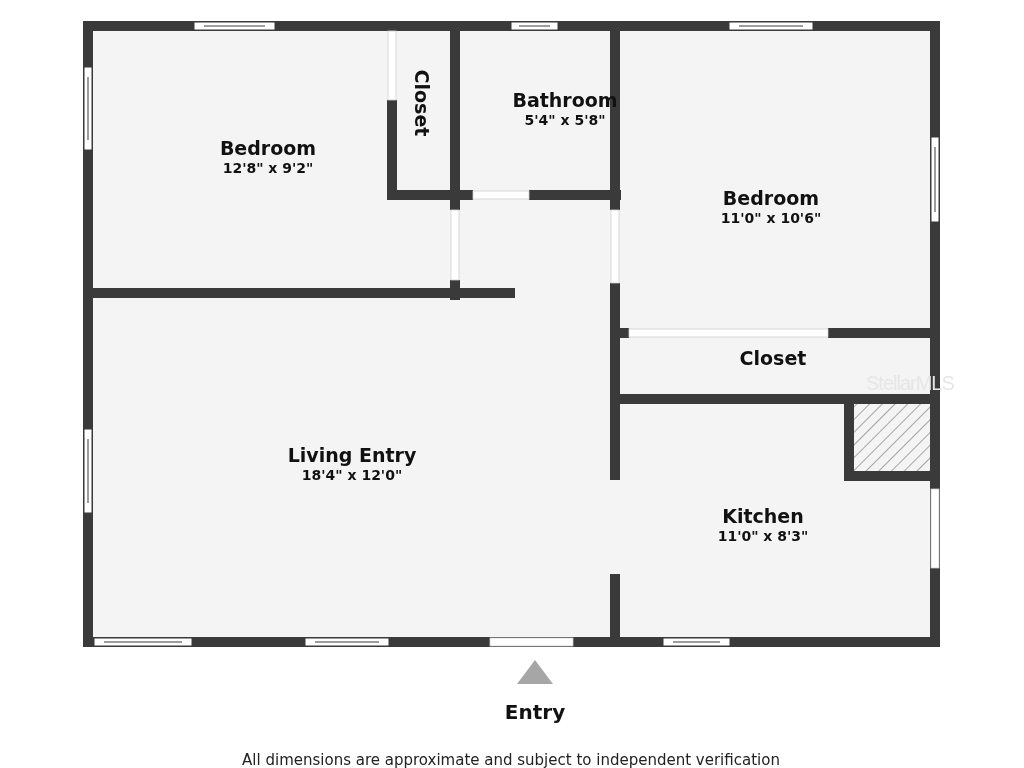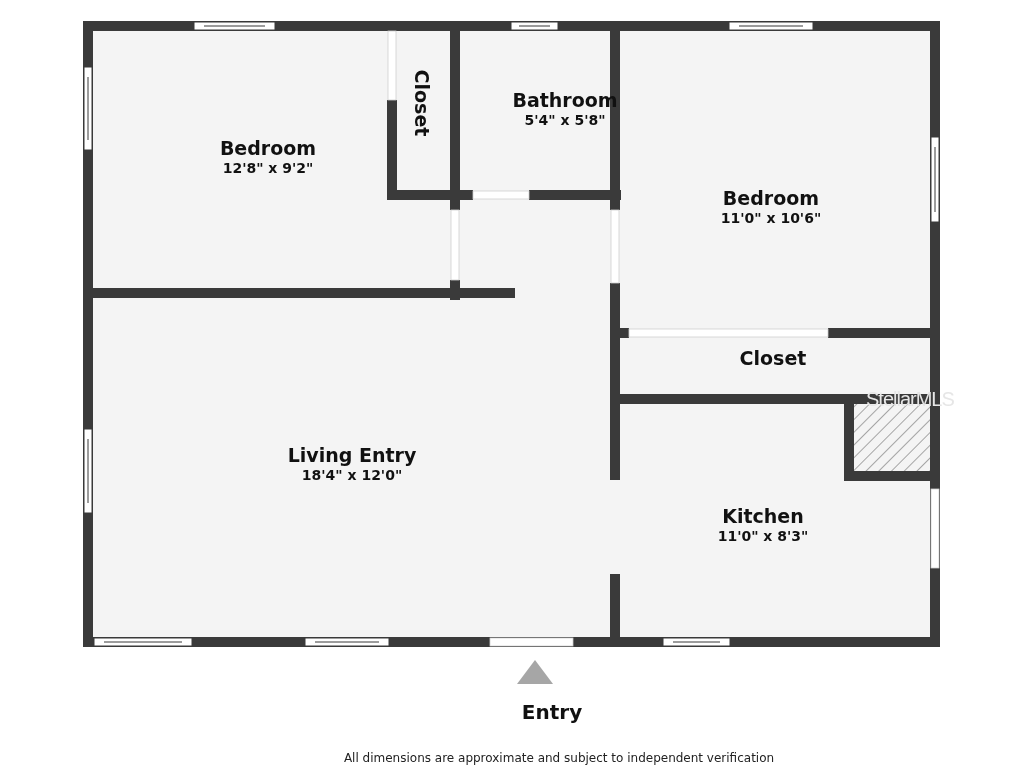--- a/index.html
+++ b/index.html
@@ -5,25 +5,25 @@
   html, body { margin: 0; padding: 0; background: #ffffff; }
   body { width: 1024px; height: 768px; position: relative; overflow: hidden;
          font-family: "DejaVu Sans", "Liberation Sans", sans-serif; }
   #plan { position: absolute; left: 0; top: 0; width: 1024px; height: 768px; }
   .label { position: absolute; text-align: center; color: #111; transform: translateX(-50%); white-space: nowrap; }
   .room-name { font-weight: bold; font-size: 19px; line-height: 22px; display: block; }
   .room-dim { font-weight: bold; font-size: 14px; line-height: 18px; display: block; }
   .closet-vert { position: absolute; left: 422px; top: 103px; transform: translate(-50%,-50%) rotate(90deg);
                  font-weight: bold; font-size: 19px; color: #111; white-space: nowrap; }
   .watermark { position: absolute; left: 866px; top: 372px; font-size: 20px; color: #e6e6e6;
-               font-family: "Liberation Sans", sans-serif; letter-spacing: -1px; margin-top: 16px; }
+               font-family: "Liberation Sans", sans-serif; letter-spacing: -1px; }
   .entry-label { position: absolute; left: 535px; top: 700px; transform: translateX(-50%);
-                 font-weight: bold; font-size: 20px; color: #111; margin-left: 17px; }
+                 font-weight: bold; font-size: 20px; color: #111; }
   .disclaimer { position: absolute; left: 511px; top: 751px; transform: translateX(-50%);
-                font-size: 12px; color: #222; white-space: nowrap; margin-left: 48px; }
+                font-size: 15px; color: #222; white-space: nowrap; }
 </style>
 </head>
 <body>
 
 <svg id="plan" viewBox="0 0 1024 768" xmlns="http://www.w3.org/2000/svg">
   <defs>
     <pattern id="hatch" width="9" height="9" patternUnits="userSpaceOnUse" patternTransform="rotate(45)">
       <line x1="0" y1="0" x2="0" y2="9" stroke="#555" stroke-width="1"></line>
     </pattern>
   </defs>

